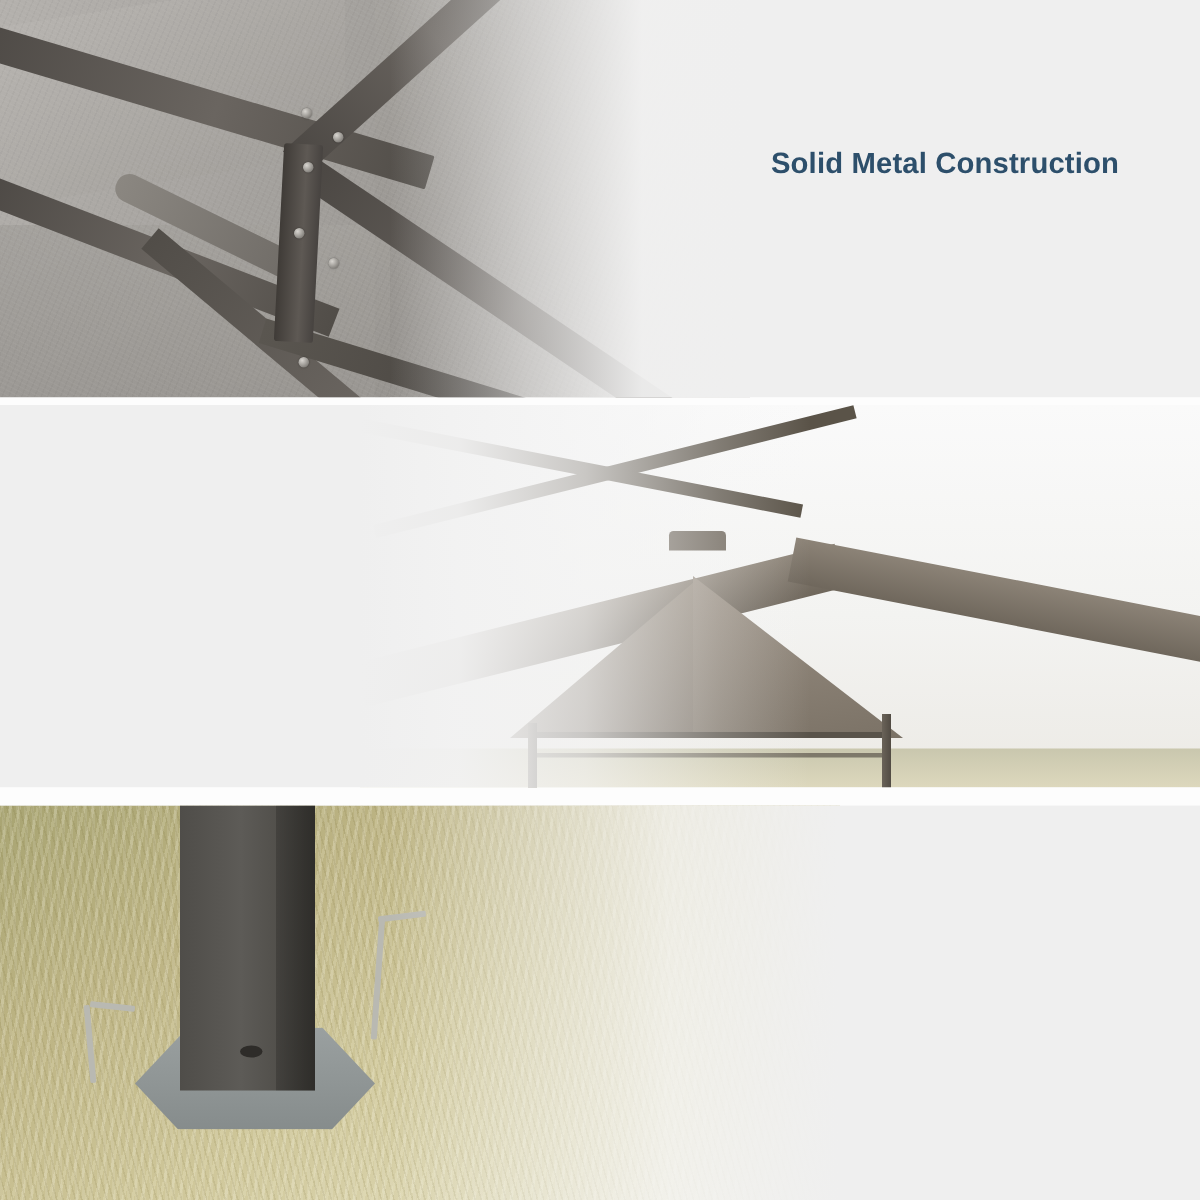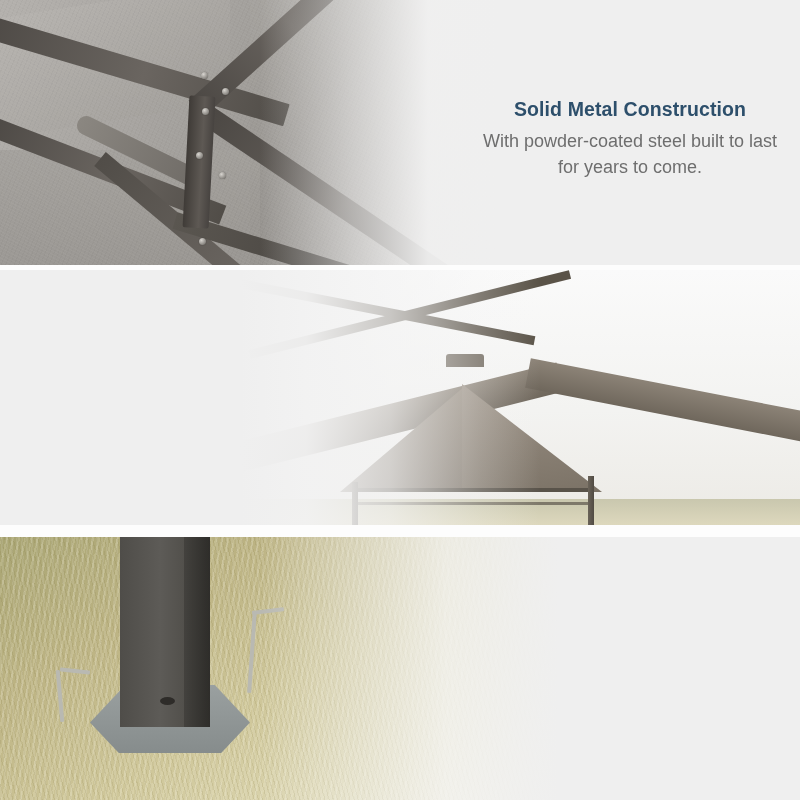--- a/index.html
+++ b/index.html
@@ -234,21 +234,20 @@
         <span class="bolt" style="left:219px;top:172px"></span>
         <span class="bolt" style="left:199px;top:238px"></span>
         <span class="bolt" style="left:201px;top:72px"></span>
 
         <div id="p1fade"></div>
       </div>
     </div>
 
     <div class="txt" id="t1">
       <h3>Solid Metal Construction</h3>
-      <p>With powder-coated steel built to last for years to come.</p>
     </div>
   </section>
 
   <div class="divider" id="div1"></div>
 
   <section class="panel" id="panel2">
     <div class="photo" id="p2photo">
       <div class="photo-inner">
         <div id="p2sky"></div>
         <div id="p2trees"></div>

